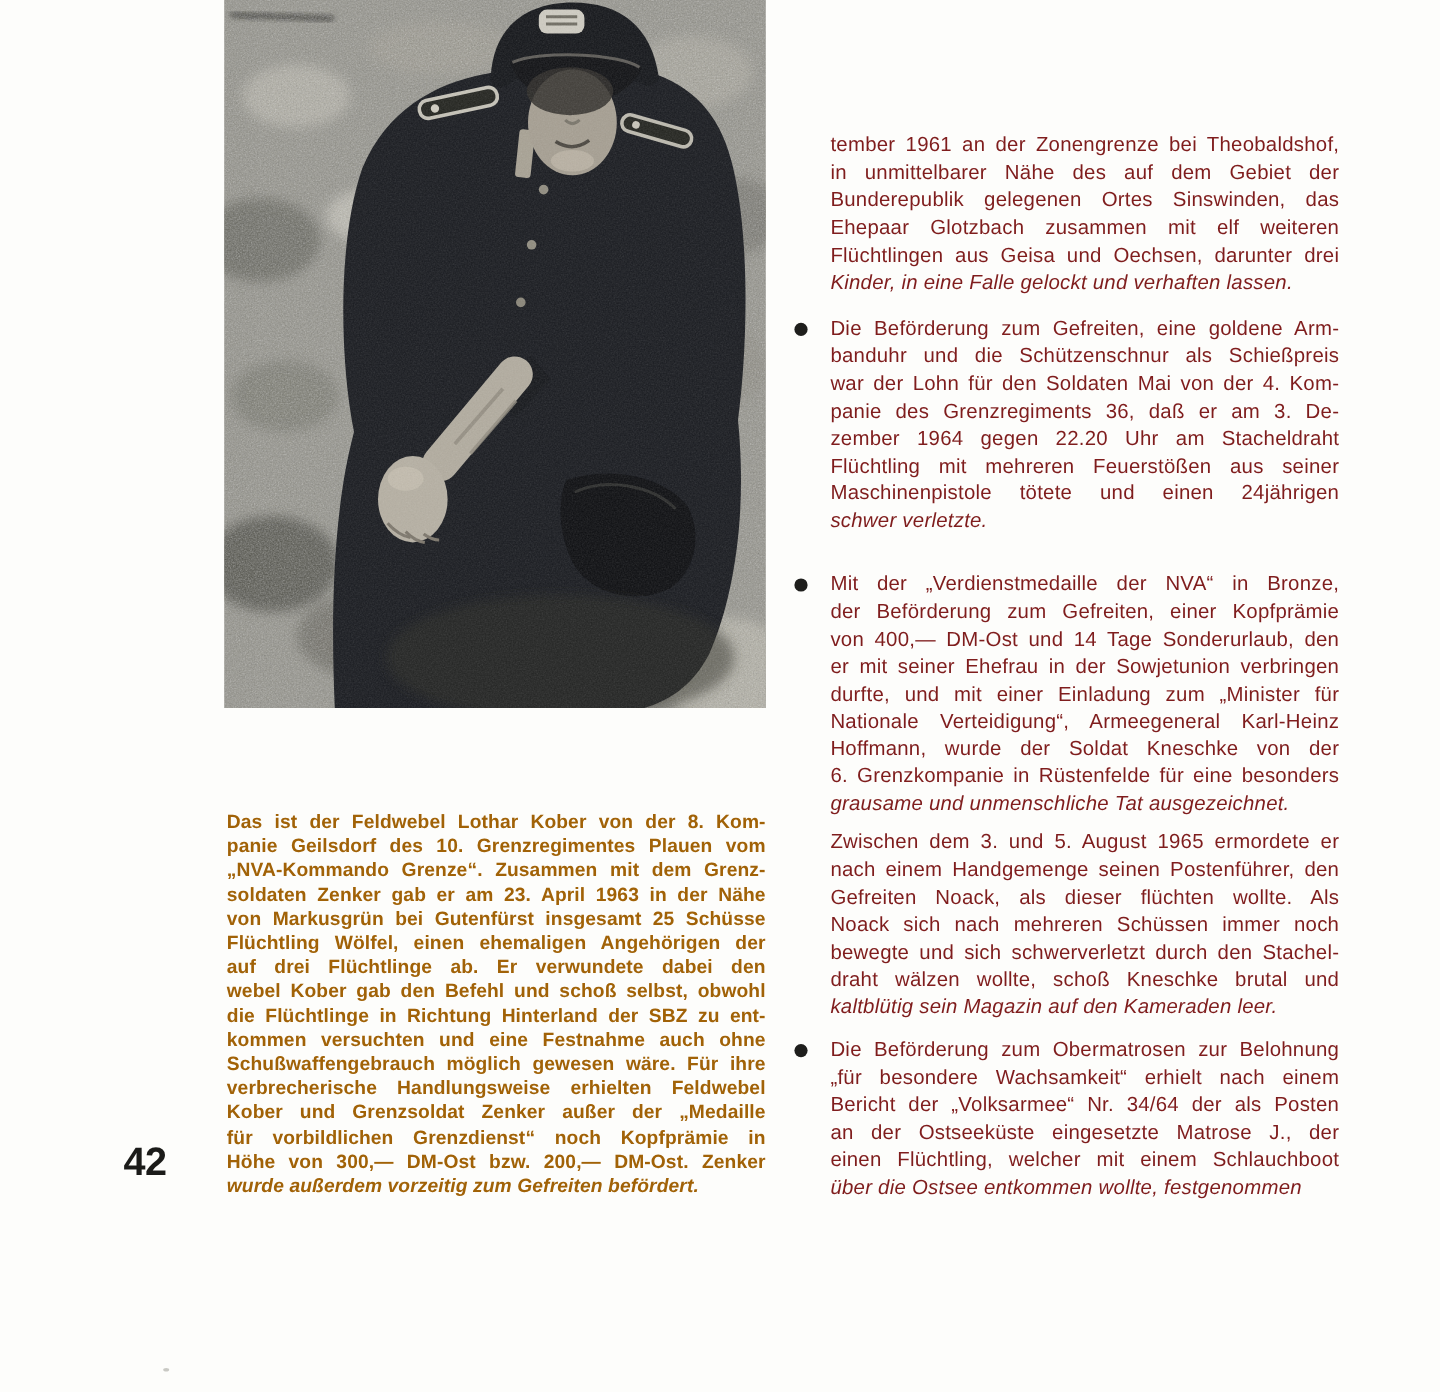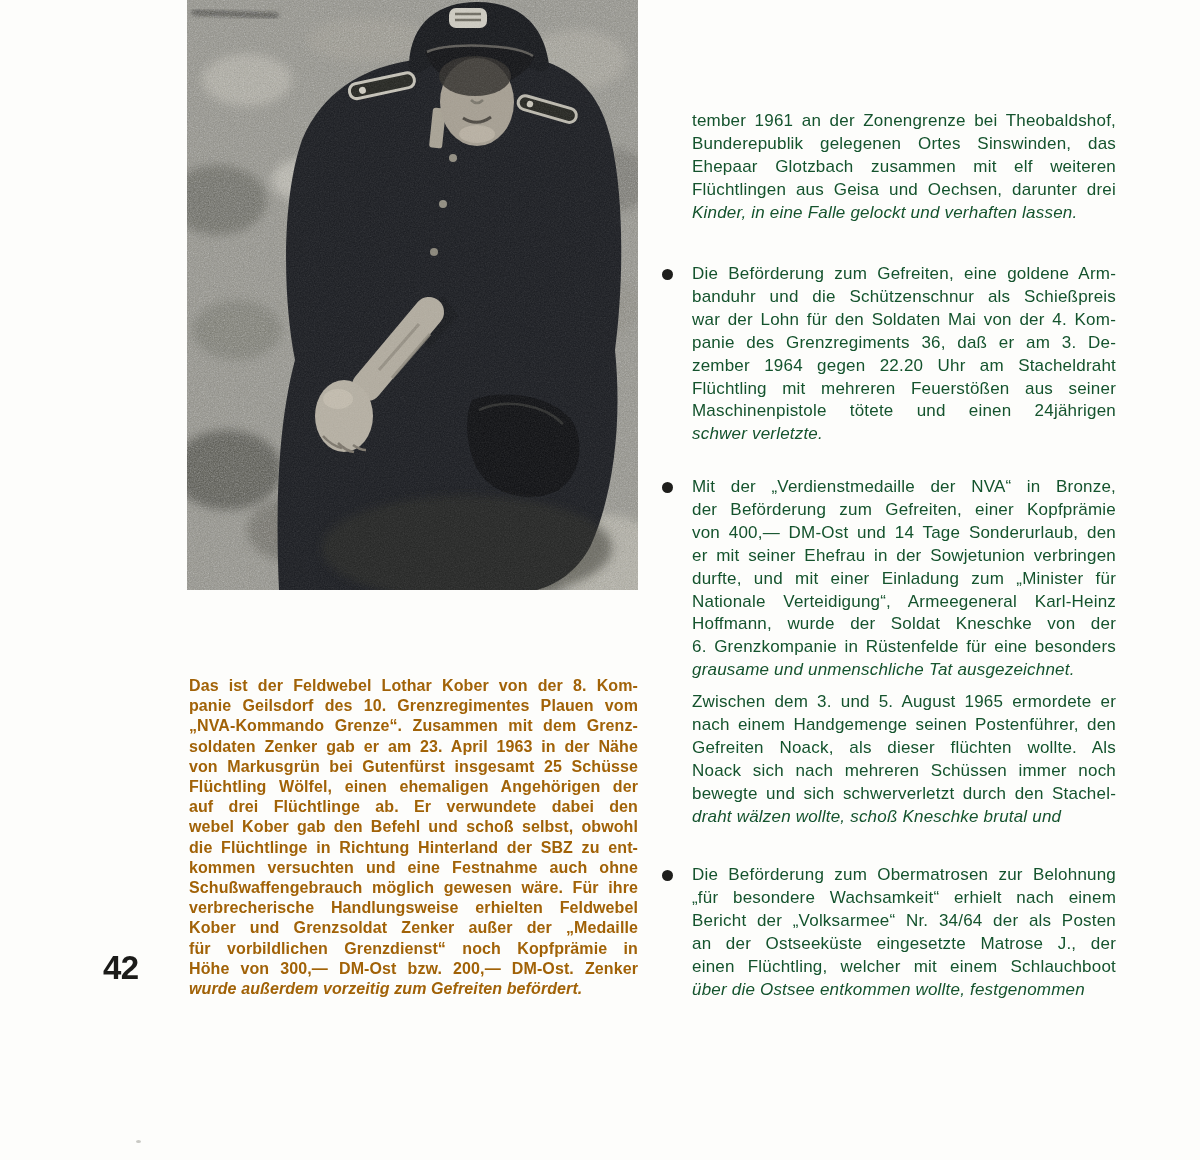--- a/index.html
+++ b/index.html
@@ -28,21 +28,21 @@
     font-weight:bold;
     color:#a16207;
     letter-spacing:0.1px;
   }
 
   
   .rcol {
     position:absolute; left:692px; top:0;
     width:424px; height:1024px;
     font-size:17px; line-height:22.9px;
-    color:#14532d;
+    color:#7f1d1d;
     letter-spacing:0.2px;
   }
   .para { position:absolute; left:0; width:100%; }
   .para.p0 { top:110px; }
   .para.p1 { top:263px; }
   .para.p2 { top:476px; }
   .para.p3 { top:691px; }
   .para.p4 { top:864px; }
   .bullet {
     position:absolute; left:-30px; top:6px;
@@ -189,20 +189,21 @@
       <div class="jline">verbrecherische Handlungsweise erhielten Feldwebel</div>
       <div class="jline">Kober und Grenzsoldat Zenker außer der „Medaille</div>
       <div class="jline">für vorbildlichen Grenzdienst“ noch Kopfprämie in</div>
       <div class="jline">Höhe von 300,— DM-Ost bzw. 200,— DM-Ost. Zenker</div>
       <div class="jline">wurde außerdem vorzeitig zum Gefreiten befördert.</div>
     </div>
 
   <div class="rcol">
     <div class="para p0">
         <div class="jline">tember 1961 an der Zonengrenze bei Theobaldshof,</div>
+        <div class="jline">in unmittelbarer Nähe des auf dem Gebiet der</div>
         <div class="jline">Bunderepublik gelegenen Ortes Sinswinden, das</div>
         <div class="jline">Ehepaar Glotzbach zusammen mit elf weiteren</div>
         <div class="jline">Flüchtlingen aus Geisa und Oechsen, darunter drei</div>
         <div class="jline">Kinder, in eine Falle gelockt und verhaften lassen.</div>
       </div>
     <div class="para p1">
         <span class="bullet"></span>
         <div class="jline">Die Beförderung zum Gefreiten, eine goldene Arm-</div>
         <div class="jline">banduhr und die Schützenschnur als Schießpreis</div>
         <div class="jline">war der Lohn für den Soldaten Mai von der 4. Kom-</div>
@@ -224,20 +225,21 @@
         <div class="jline">6. Grenzkompanie in Rüstenfelde für eine besonders</div>
         <div class="jline">grausame und unmenschliche Tat ausgezeichnet.</div>
       </div>
     <div class="para p3">
         <div class="jline">Zwischen dem 3. und 5. August 1965 ermordete er</div>
         <div class="jline">nach einem Handgemenge seinen Postenführer, den</div>
         <div class="jline">Gefreiten Noack, als dieser flüchten wollte. Als</div>
         <div class="jline">Noack sich nach mehreren Schüssen immer noch</div>
         <div class="jline">bewegte und sich schwerverletzt durch den Stachel-</div>
         <div class="jline">draht wälzen wollte, schoß Kneschke brutal und</div>
+        <div class="jline">kaltblütig sein Magazin auf den Kameraden leer.</div>
       </div>
     <div class="para p4">
         <span class="bullet"></span>
         <div class="jline">Die Beförderung zum Obermatrosen zur Belohnung</div>
         <div class="jline">„für besondere Wachsamkeit“ erhielt nach einem</div>
         <div class="jline">Bericht der „Volksarmee“ Nr. 34/64 der als Posten</div>
         <div class="jline">an der Ostseeküste eingesetzte Matrose J., der</div>
         <div class="jline">einen Flüchtling, welcher mit einem Schlauchboot</div>
         <div class="jline">über die Ostsee entkommen wollte, festgenommen</div>
       </div>

